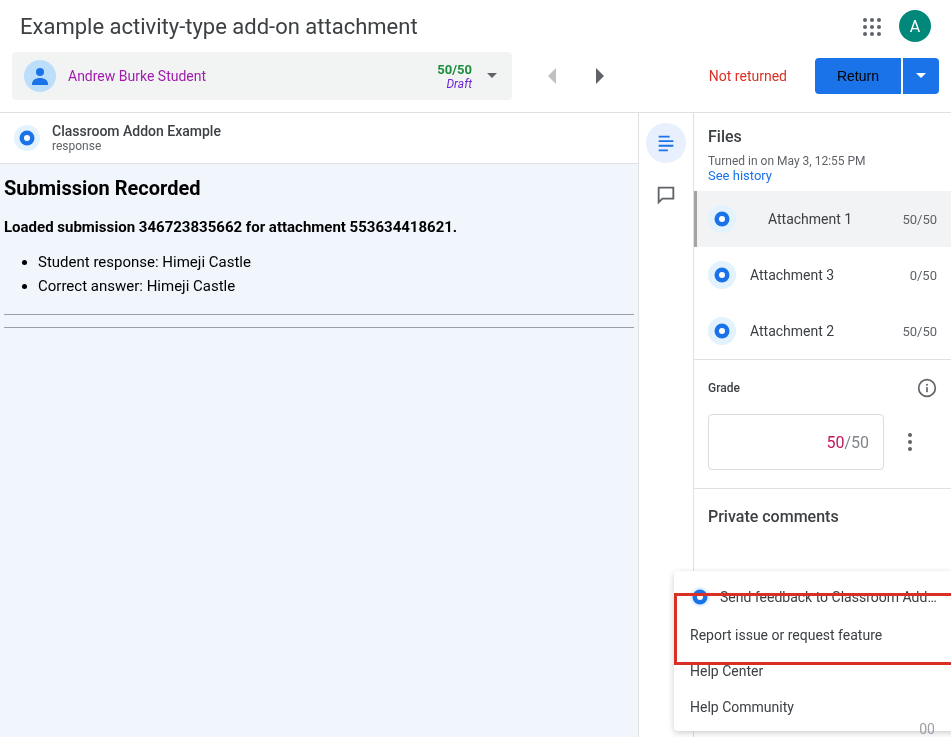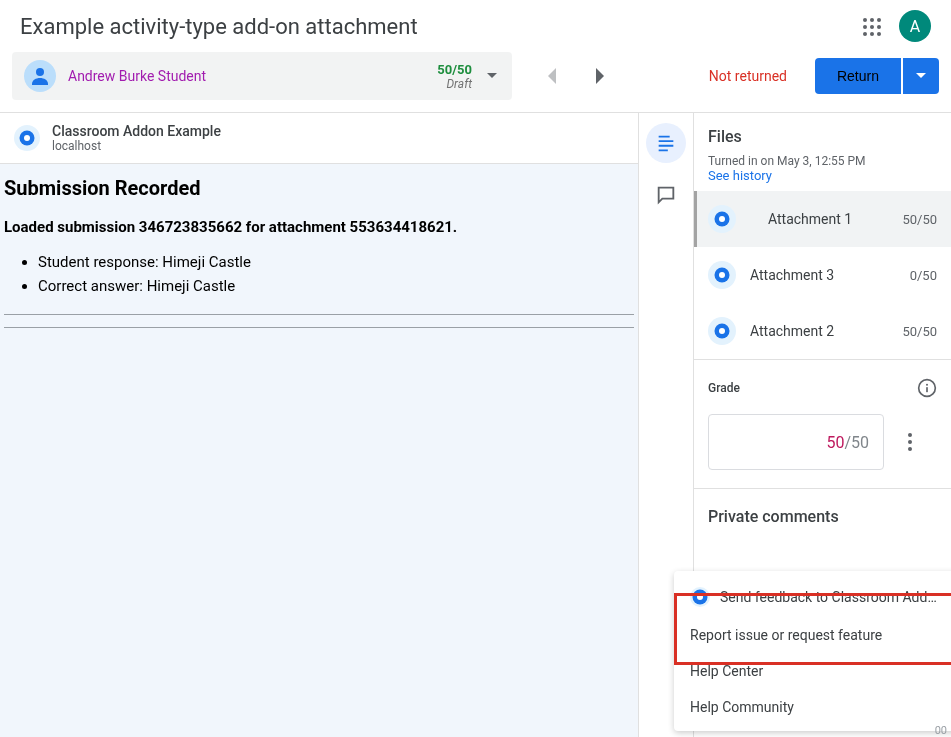--- a/index.html
+++ b/index.html
@@ -9,21 +9,21 @@
 .apps-icon { width: 24px; height: 24px; margin-right: 16px; display: grid; grid-template-columns: repeat(3,4px); grid-template-rows: repeat(3,4px); gap: 3px; cursor: pointer; padding: 4px; }
 .apps-icon span { width: 4px; height: 4px; background: #5f6368; border-radius: 50%; }
 .avatar { width: 32px; height: 32px; border-radius: 50%; background: #00897b; color: #fff; display: flex; align-items: center; justify-content: center; font-size: 16px; cursor: pointer; }
 .toolbar { display: flex; align-items: center; padding: 0 12px 12px 12px; gap: 12px; }
 .student-chip { display: flex; align-items: center; background: rgba(95,99,104,0.08); border-radius: 4px; height: 48px; padding: 0 8px 0 12px; width: 500px; cursor: pointer; }
 .student-avatar { width: 32px; height: 32px; border-radius: 50%; background: #bbdefb; display: flex; align-items: center; justify-content: center; margin-right: 12px; }
 .student-avatar svg { width: 24px; height: 24px; fill: #1a73e8; }
 .student-name { flex: 1; font-size: 14px; color: #a21caf; }
 .score-draft { text-align: right; margin-right: 8px; }
 .score-draft .score { color: #1e8e3e; font-weight: 700; font-size: 13px; }
-.score-draft .draft { color: #737373; font-style: italic; font-size: 12px; }
+.score-draft .draft { color: #6d28d9; font-style: italic; font-size: 12px; }
 .dropdown-caret { width: 24px; height: 24px; display: flex; align-items: center; justify-content: center; color: #5f6368; }
 .nav-arrows { display: flex; gap: 24px; padding: 0 16px; }
 .nav-arrows button { border: none; background: none; width: 24px; height: 24px; color: #5f6368; cursor: pointer; display:flex; align-items:center; justify-content:center; }
 .nav-arrows button:first-child { opacity: 0.4; }
 .toolbar-spacer { flex: 1; }
 .not-returned { color: #d93025; font-size: 14px; margin-right: 16px; }
 .return-group { display: flex; }
 .return-btn { background: #1a73e8; color: #000000; border: none; border-radius: 4px 0 0 4px; height: 36px; padding: 0 22px; font-size: 14px; font-weight: 500; cursor: pointer; }
 .return-caret { background: #1a73e8; color: #fff; border: none; border-radius: 0 4px 4px 0; height: 36px; width: 36px; margin-left: 2px; cursor: pointer; display:flex; align-items:center; justify-content:center; }
 .body-row { display: flex; height: calc(100% - 112px); border-top: 1px solid #e0e0e0; }
@@ -61,21 +61,21 @@
 .grade-input { border: 1px solid #dadce0; border-radius: 4px; height: 56px; width: 176px; display: flex; align-items: center; justify-content: flex-end; padding: 0 14px; font-size: 16px; }
 .grade-input .g-val { color: #be185d; }
 .grade-input .g-max { color: #80868b; }
 .kebab { width: 24px; height: 24px; display:flex; flex-direction: column; align-items:center; justify-content:center; gap:3px; cursor:pointer; }
 .kebab span { width:4px; height:4px; border-radius:50%; background:#5f6368; }
 .priv h3 { padding: 18px 14px 8px 14px; font-size: 16px; font-weight: 500; }
 .popup { position: absolute; bottom: 6px; left: -20px; width: 290px; background: #fff; border-radius: 4px; box-shadow: 0 2px 6px rgba(0,0,0,0.2); padding: 6px 0; }
 .popup-item { padding: 10px 16px; font-size: 14px; color: #3c4043; cursor: pointer; display: flex; align-items: center; gap: 10px; }
 .popup-item.small-icon .addon-icon { width: 20px; height: 20px; }
 .highlight-box { position: absolute; border: 3px solid #d93025; left: -20px; bottom: 72px; width: 300px; height: 72px; pointer-events: none; }
-.corner-score { position: absolute; bottom: 0px; right: 4px; font-size: 11px; color: #9aa0a6; }
+.corner-score { position: absolute; bottom: 0px; right: 16px; font-size: 14px; color: #9aa0a6; }
 svg { fill: currentColor; }
 </style>
 </head>
 <body>
 
 <div class="header">
   <h1>Example activity-type add-on attachment</h1>
   <div class="apps-icon">
       <span></span>
       <span></span>
@@ -137,21 +137,21 @@
   <div class="main-col">
     <div class="addon-header">
       <div class="addon-icon">
         <svg viewBox="0 0 24 24">
             <circle cx="12" cy="12" r="10" fill="#1a73e8"></circle>
             <circle cx="12" cy="12" r="4" fill="#fff"></circle>
           </svg>
       </div>
       <div>
         <div class="addon-title">Classroom Addon Example</div>
-        <div class="addon-sub">localhost</div>
+        <div class="addon-sub">response</div>
       </div>
     </div>
     <div class="iframe-area">
       <h2>Submission Recorded</h2>
       <div class="loaded">Loaded submission 346723835662 for attachment 553634418621.</div>
       <ul>
         <li>Student response: Himeji Castle</li>
         <li>Correct answer: Himeji Castle</li>
       </ul>
       <hr>

